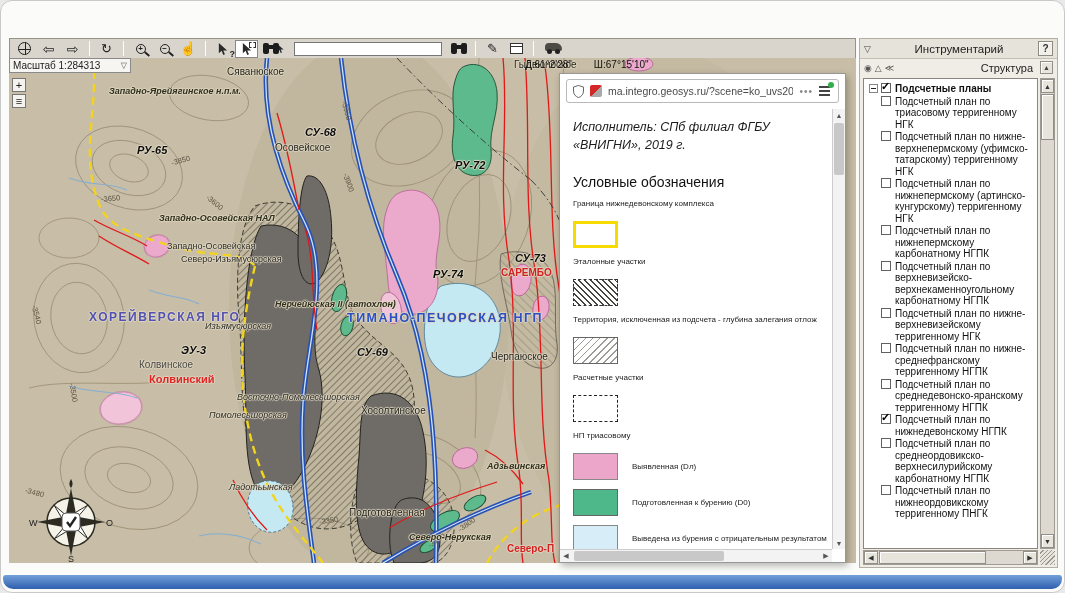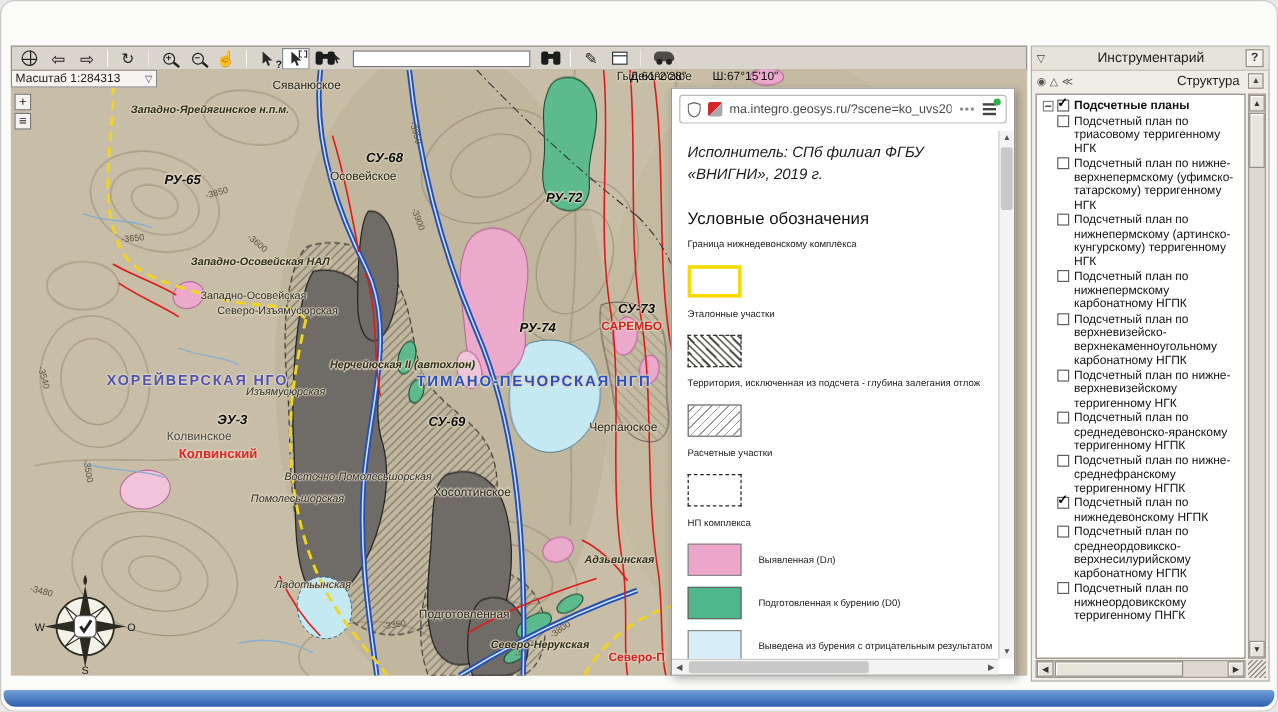--- a/index.html
+++ b/index.html
@@ -518,21 +518,21 @@
 
           <div class="leg-row">
 
             <div class="leg-line">
               <span class="swatch sw-dashed on"></span>
 
             </div>
           </div>
 
           <div class="leg-row">
-            <div class="leg-title">НП комплекса</div>
+            <div class="leg-title">НП триасовому</div>
             <div class="leg-line">
               
               
             </div>
           </div>
 
           <div class="leg-row">
 
             <div class="leg-line">
               <span class="swatch sw-pink on"></span>
@@ -624,27 +624,27 @@
         <div class="tree-row">
           <span class="exp"></span>
           <span class="cb"></span>
           <span class="tlabel">Подсчетный план по нижне-верхневизейскому терригенному НГК</span>
         </div>
 
 
         <div class="tree-row">
           <span class="exp"></span>
           <span class="cb"></span>
+          <span class="tlabel">Подсчетный план по нижне-среднефранскому терригенному НГПК</span>
+        </div>
+
+        <div class="tree-row">
+          <span class="exp"></span>
+          <span class="cb"></span>
           <span class="tlabel">Подсчетный план по среднедевонско-яранскому терригенному НГПК</span>
-        </div>
-
-        <div class="tree-row">
-          <span class="exp"></span>
-          <span class="cb"></span>
-          <span class="tlabel">Подсчетный план по нижне-среднефранскому терригенному НГПК</span>
         </div>
 
         <div class="tree-row">
           <span class="exp"></span>
           <span class="cb on"></span>
           <span class="tlabel">Подсчетный план по нижнедевонскому НГПК</span>
         </div>
 
         <div class="tree-row">
           <span class="exp"></span>

